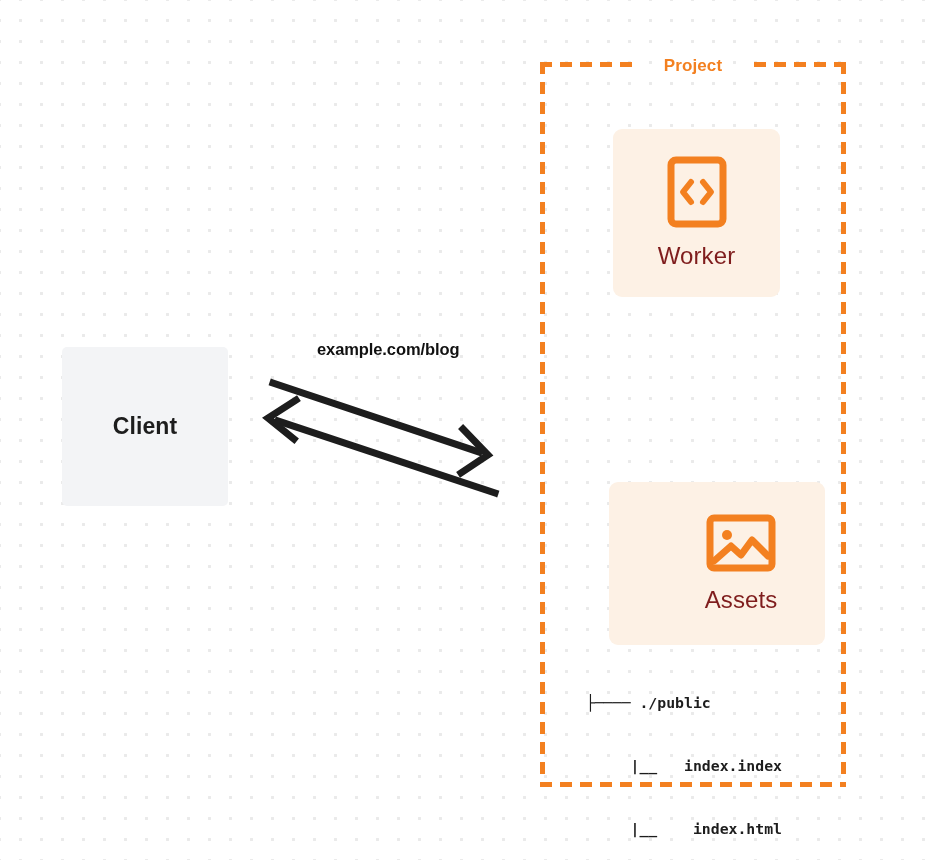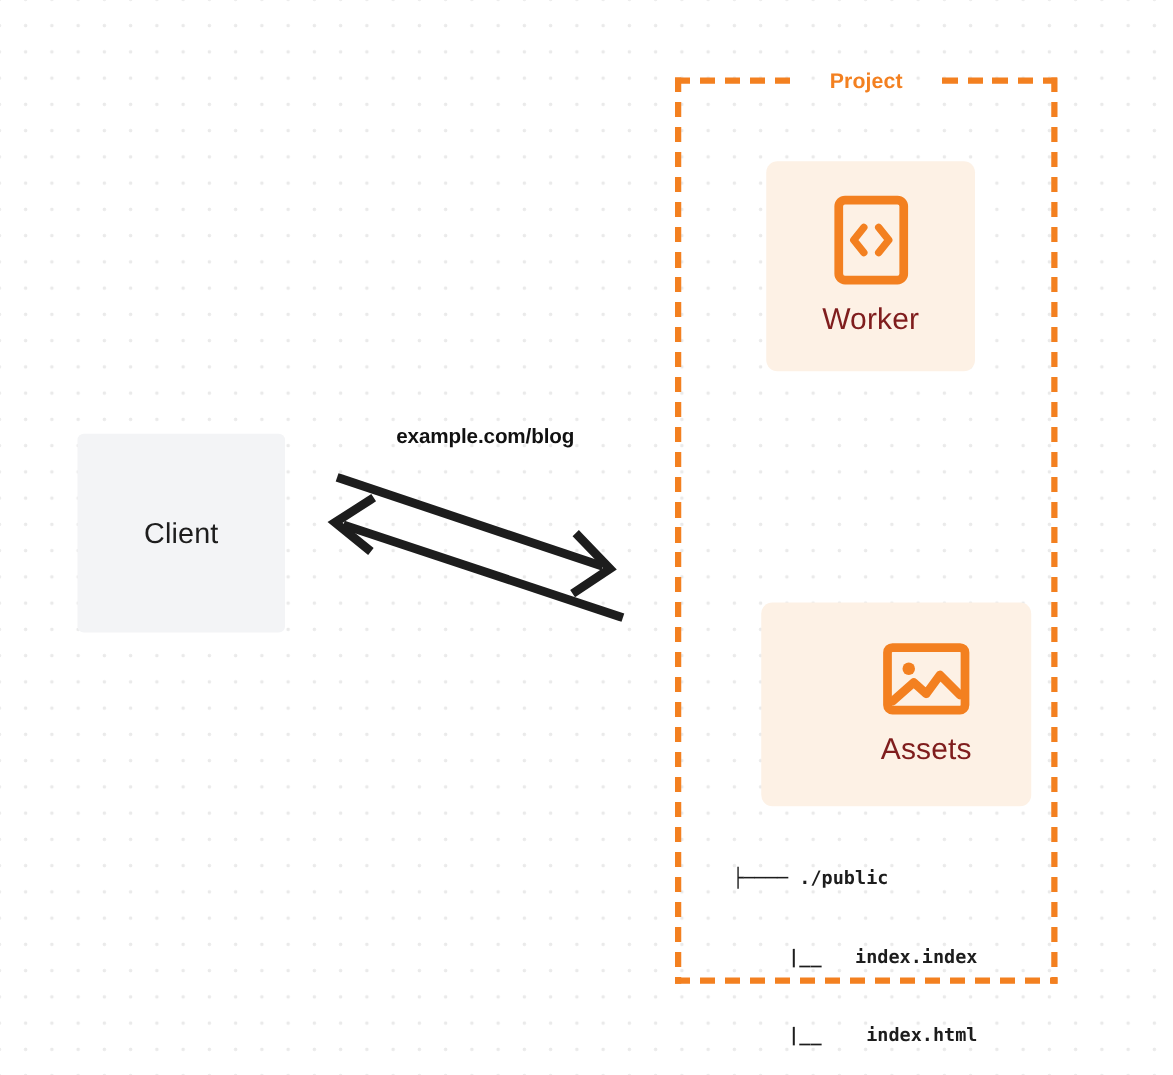--- a/index.html
+++ b/index.html
@@ -32,21 +32,21 @@
     width: 166px;
     height: 159px;
     background: #f3f4f6;
     border-radius: 5px;
     display: flex;
     align-items: center;
     justify-content: center;
   }
   .client-label {
     font-size: 23px;
-    font-weight: normal;
+    font-weight: bold;
     color: #1d1d1d;
     letter-spacing: 0.1px;
   }
 
   
   .conn-label {
     position: absolute;
     left: 281px;
     top: 340px;
     font-size: 16.5px;

